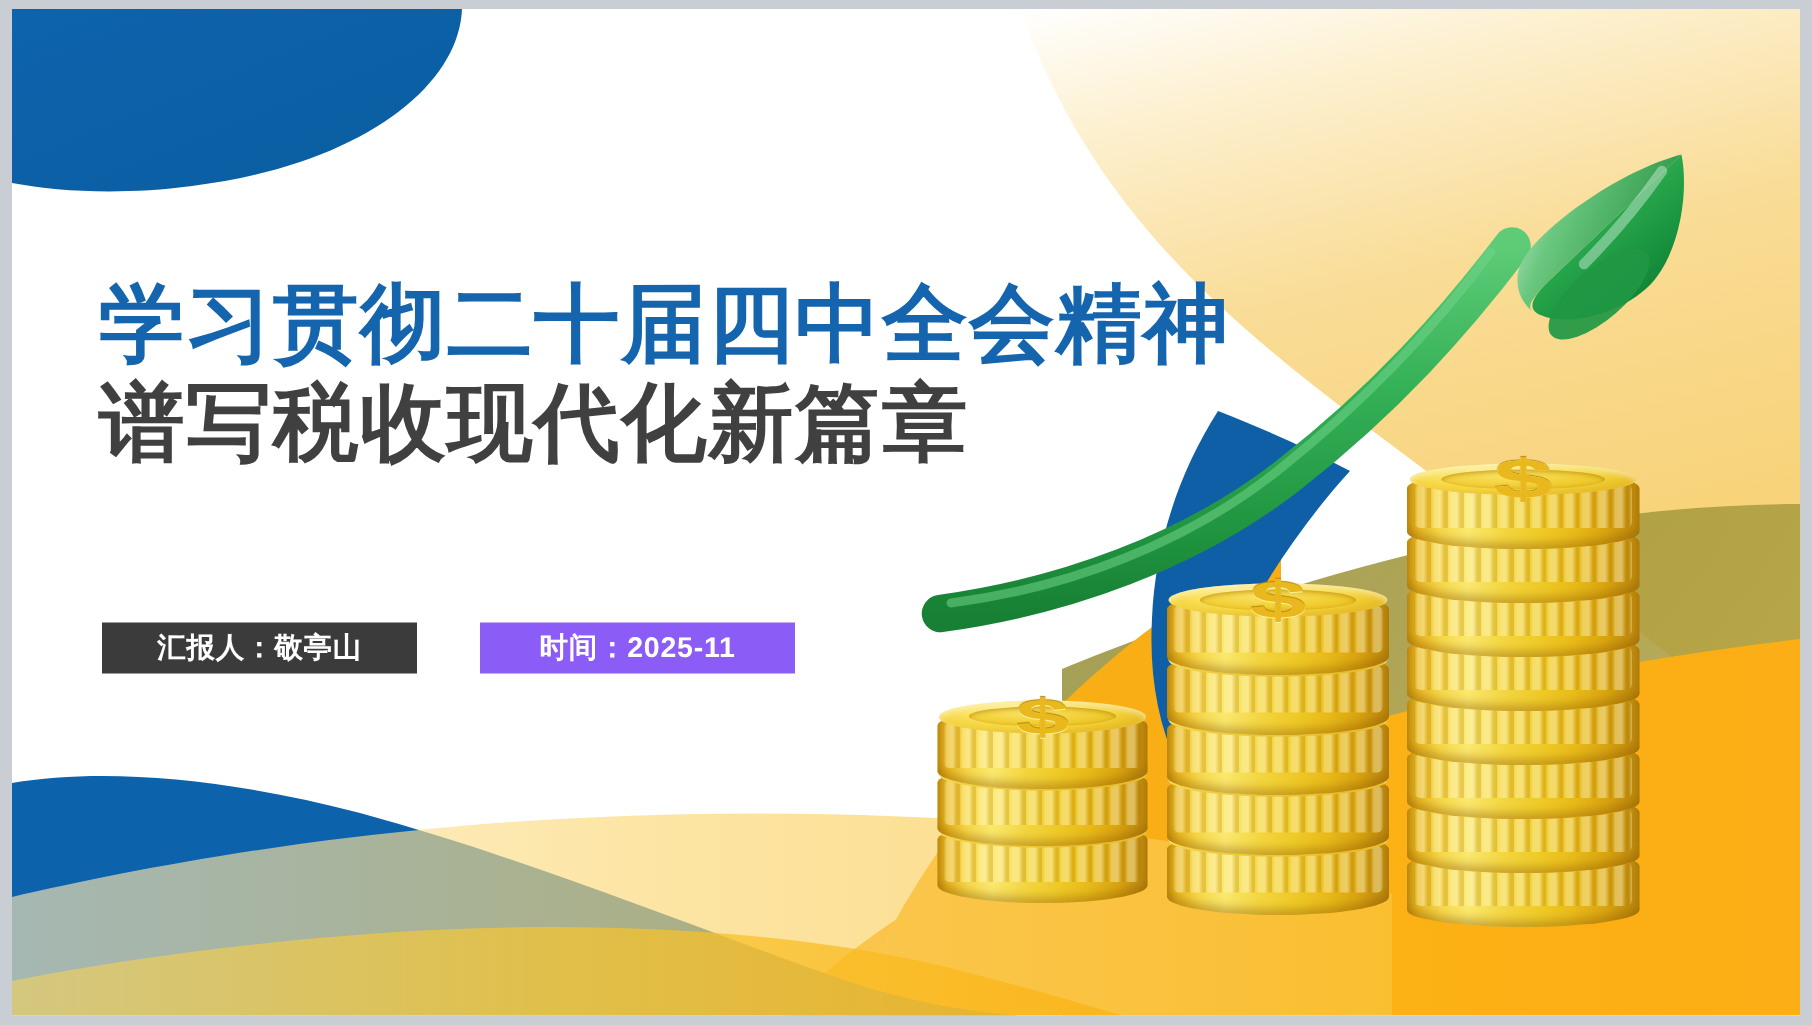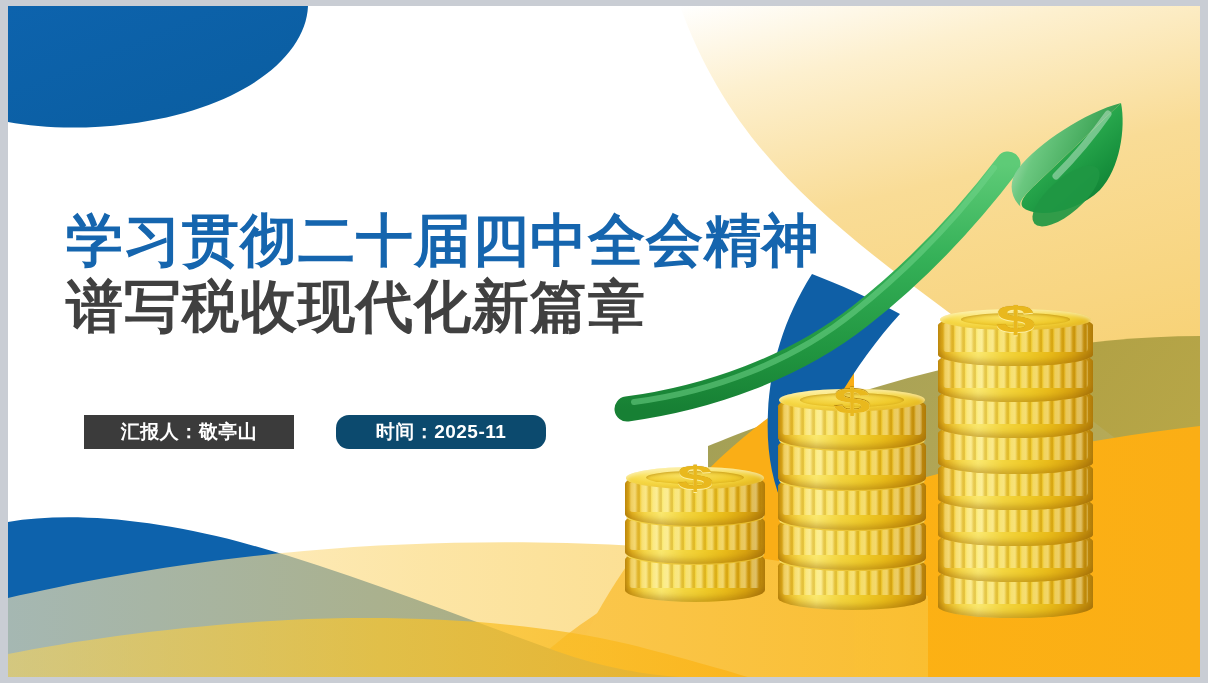--- a/index.html
+++ b/index.html
@@ -29,36 +29,36 @@
     position: absolute;
     left: 0; top: 0;
     width: 1192px;
     height: 671px;
     pointer-events: none;
   }
   
   #title-block {
     position: absolute;
     left: 58px;
-    top: 202px;
+    top: 178px;
     width: 820px;
     z-index: 40;
   }
   .title-line {
     font-family: "Liberation Serif", "DejaVu Serif", serif;
     font-weight: bold;
     font-size: 57px;
     line-height: 66px;
     letter-spacing: 1px;
     white-space: nowrap;
   }
   
   #meta-row {
     position: absolute;
-    left: 76px;
+    left: 60px;
     top: 409px;
     z-index: 40;
     display: flex;
     gap: 42px;
   }
   .meta-badge {
     height: 34px;
     min-width: 210px;
     display: flex;
     align-items: center;
@@ -388,17 +388,17 @@
         </div>
       </div>
 
     <div id="title-block">
       <div class="title-line" style="color: rgb(21, 101, 174);">学习贯彻二十届四中全会精神</div>
       <div class="title-line" style="color: #404040;">谱写税收现代化新篇章</div>
     </div>
 
     <div id="meta-row">
       <div class="meta-badge" style="background: rgb(59, 59, 59); color: rgb(255, 255, 255);">汇报人：敬亭山</div>
-      <div class="meta-badge" style="background: #0c4a6e; color: rgb(255, 255, 255); border-radius: 13px;">时间：2025-11</div>
+      <div class="meta-badge" style="background: #8b5cf6; color: rgb(255, 255, 255);">时间：2025-11</div>
     </div>
 
   </div>
 </div>
 
 </body></html>

